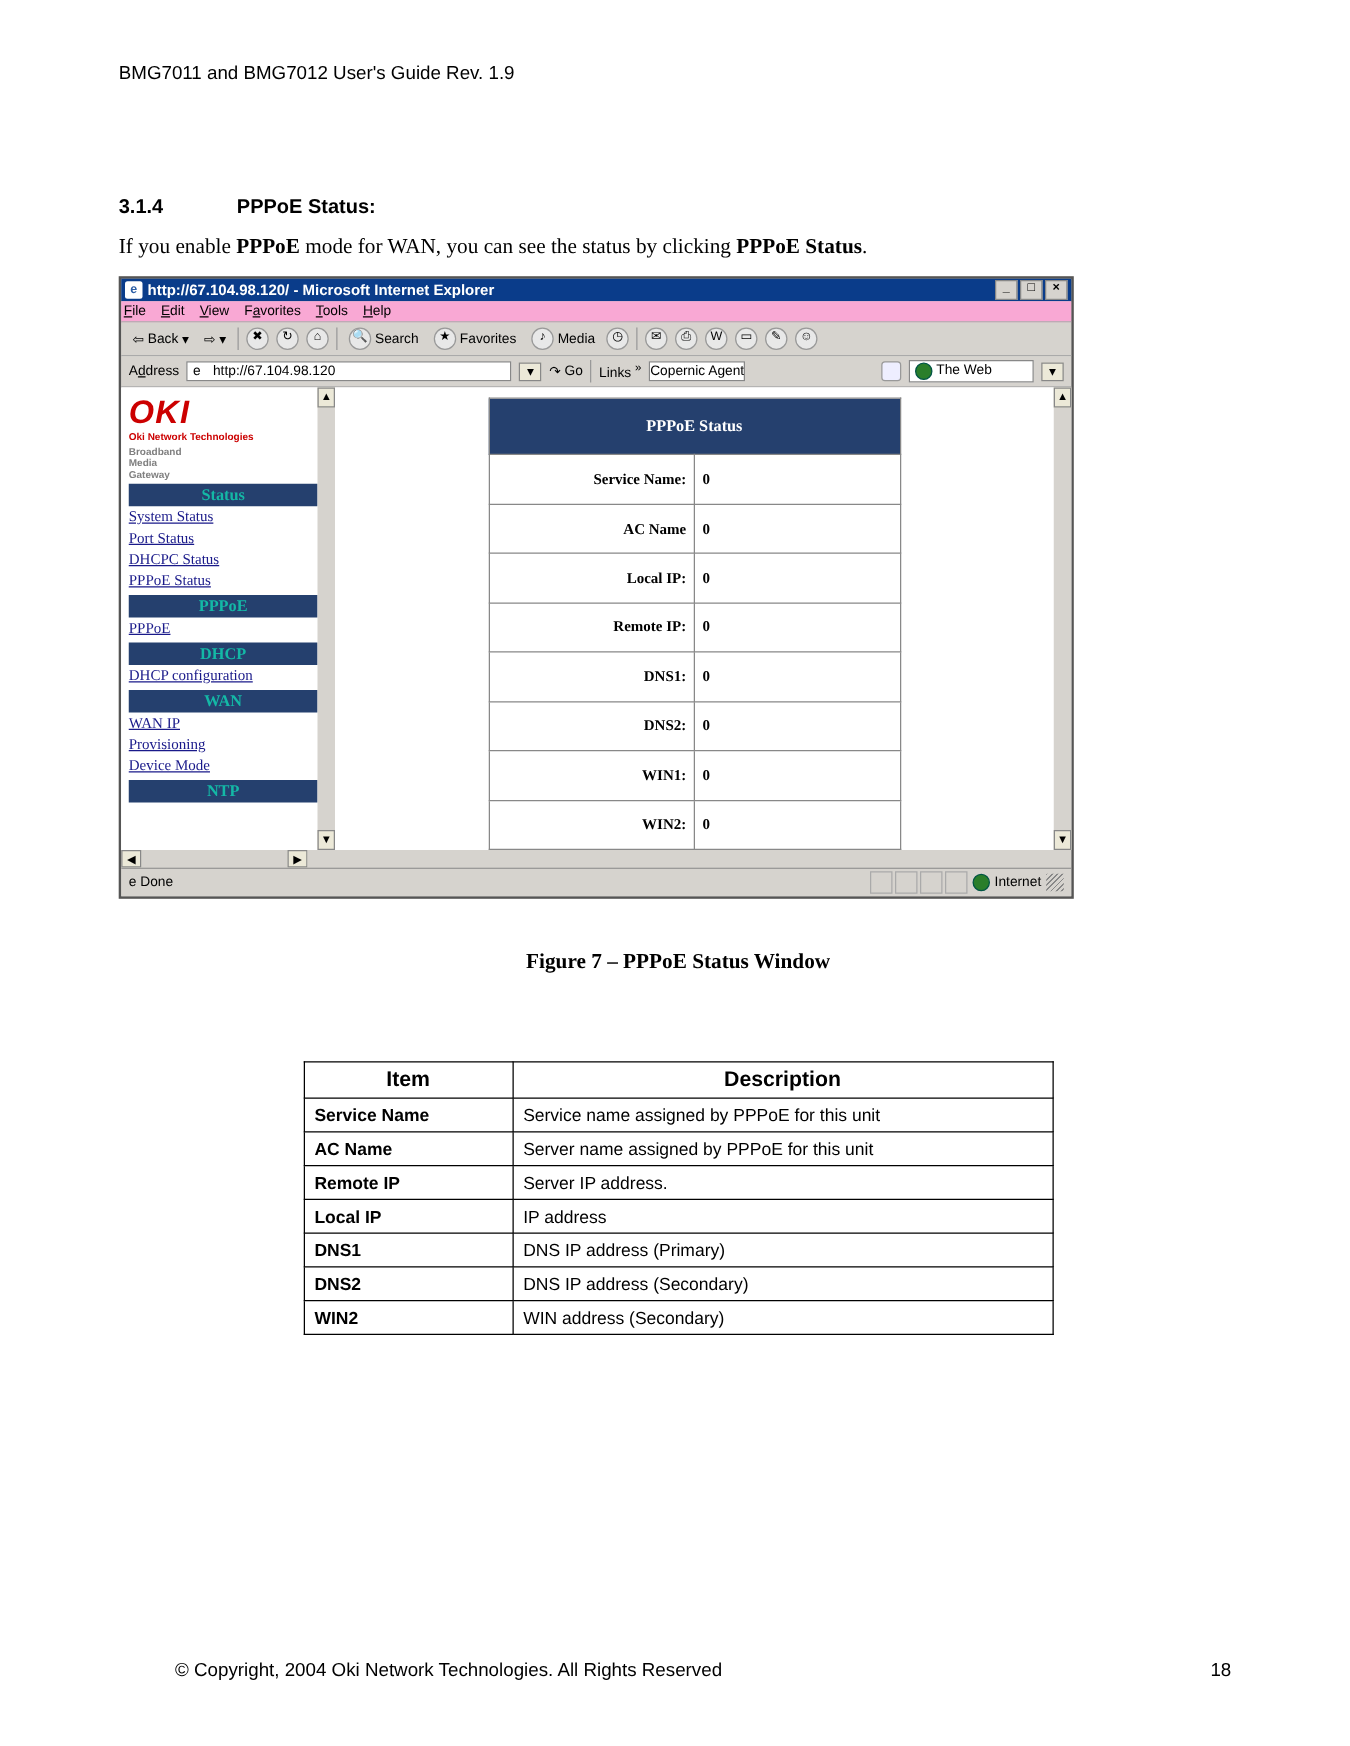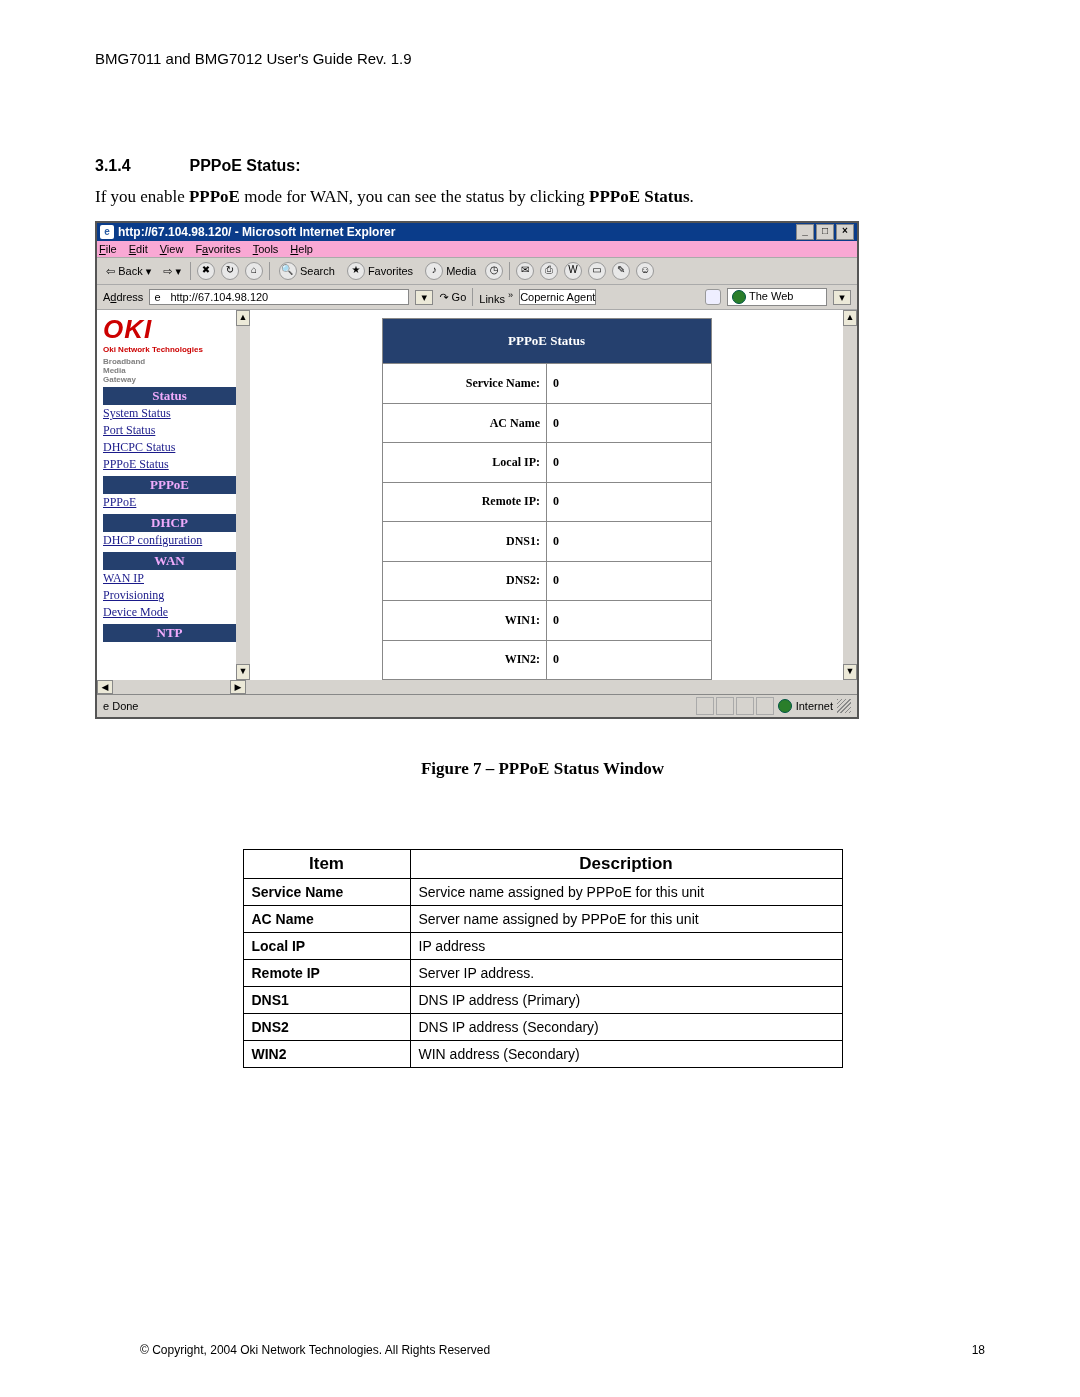--- a/index.html
+++ b/index.html
@@ -70,25 +70,25 @@
   .addr-go { display:flex; align-items:center; gap:3px; }
   .sep { width:1px; height:18px; background:#999; }
   .copernic { border:1px solid #888; background:#fff; padding:1px 0; }
   .search-spy { width:14px;height:14px;display:inline-block;border:1px solid #999;border-radius:3px;background:#eef; }
   .theweb { display:flex; align-items:flex-start; gap:3px; border:1px solid #888; background:#fff; padding:1px 4px; width:90px;}
   .globe { width:12px;height:12px;border-radius:50%;background:#2a7e2a;display:inline-block;border:1px solid #054; }
 
   .ie-body { display:flex; height:370px; background:#fff; }
   .scroll-col { width:14px; background:#d6d3ce; display:flex; flex-direction:column; justify-content:space-between; }
   .scroll-arrow { height:14px; background:#ece9d8; border:1px solid #888; text-align:center; font-size:9px; line-height:12px;}
-  .sidebar { width:139px; background:#fff; padding:4px 0 0 6px; box-sizing:border-box;}
+  .sidebar { width:157px; background:#fff; padding:4px 0 0 6px; box-sizing:border-box;}
   .logo { color:#c00; font-family: Arial Black, Arial; font-weight:900; font-size:26px; letter-spacing:1px; font-style:italic;}
   .logo .tag { color:#c00; font-size:8px; font-weight:bold; display:block; letter-spacing:0; font-style:normal;}
   .logo-sub { color:#808080; font-size:8px; font-weight:bold; line-height:1.1; margin-top:4px;}
-  .nav-head { background:#25406e; color:#f0abfc; text-align:center; font-weight:bold;
+  .nav-head { background:#25406e; color:#14b8a6; text-align:center; font-weight:bold;
       font-family:"Times New Roman"; font-size:13px; padding:1px 0; margin-top:3px;}
   .nav-link { color:#1a1a8a; text-decoration:underline; font-family:"Times New Roman";
       font-size:12px; padding:1px 0; }
   .main-area { flex:1; background:#fff; display:flex; justify-content:center; padding-top:8px;}
   .status-table { border-collapse:collapse; width:330px; font-family:"Times New Roman"; }
   .status-table th.title { background:#25406e; color:#fff; text-align:center;
       font-size:13px; padding:3px; border:1px solid #888;}
   .status-table td { border:1px solid #888; font-size:12px; padding:2px 6px;}
   .status-table td.label { text-align:right; font-weight:bold; width:50%;}
   .status-table td.val { text-align:left; font-weight:bold; }
@@ -105,23 +105,23 @@
 
   .figure-caption { text-align:center; font-weight:bold; font-size:17px; margin-bottom:70px; }
 
   
   .desc-table { border-collapse:collapse; margin: 12px auto; width:600px;
       font-family:Liberation Sans, sans-serif; }
   .desc-table th { border:1px solid #000; font-size:17px; font-weight:bold; padding:4px 8px;}
   .desc-table td { border:1px solid #000; font-size:14px; padding:5px 8px;}
   .desc-table td.item { font-weight:bold; width:150px;}
 
-  .footer { position:absolute; bottom:40px; left:0; width:100%;
+  .footer { position:absolute; bottom:52px; left:0; width:100%;
       display:flex; justify-content:space-between; padding:0 95px 0 140px;
-      box-sizing:border-box; font-family:Arial; font-size:12px; }
+      box-sizing:border-box; font-family:Arial; font-size:15px; }
 </style>
 </head>
 <body>
 
 <div class="page">
 
   <div class="doc-header">BMG7011 and BMG7012 User's Guide Rev. 1.9</div>
 
   <div class="section-heading">
     <span class="num">3.1.4</span>
@@ -333,26 +333,26 @@
     <tbody id="desc-rows">
         <tr>
           <td class="item">Service Name</td>
           <td>Service name assigned by PPPoE for this unit</td>
         </tr>
         <tr>
           <td class="item">AC Name</td>
           <td>Server name assigned by PPPoE for this unit</td>
         </tr>
         <tr>
+          <td class="item">Remote IP</td>
+          <td>Server IP address.</td>
+        </tr>
+        <tr>
           <td class="item">Local IP</td>
           <td>IP address</td>
-        </tr>
-        <tr>
-          <td class="item">Remote IP</td>
-          <td>Server IP address.</td>
         </tr>
         <tr>
           <td class="item">DNS1</td>
           <td>DNS IP address (Primary)</td>
         </tr>
         <tr>
           <td class="item">DNS2</td>
           <td>DNS IP address (Secondary)</td>
         </tr>
         <tr>

